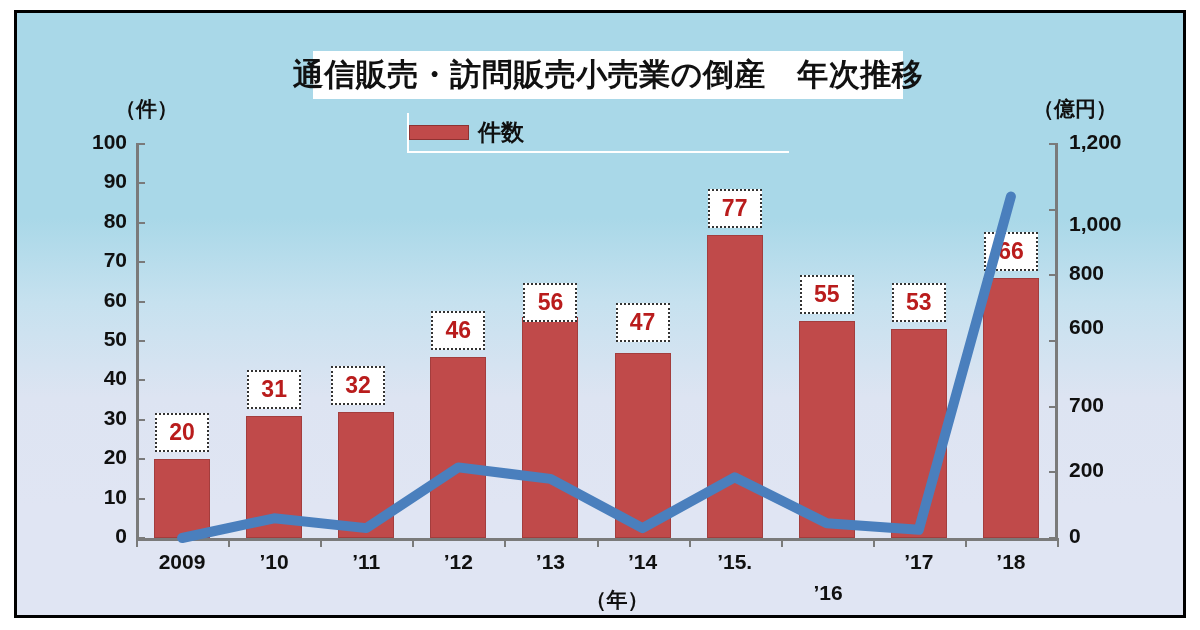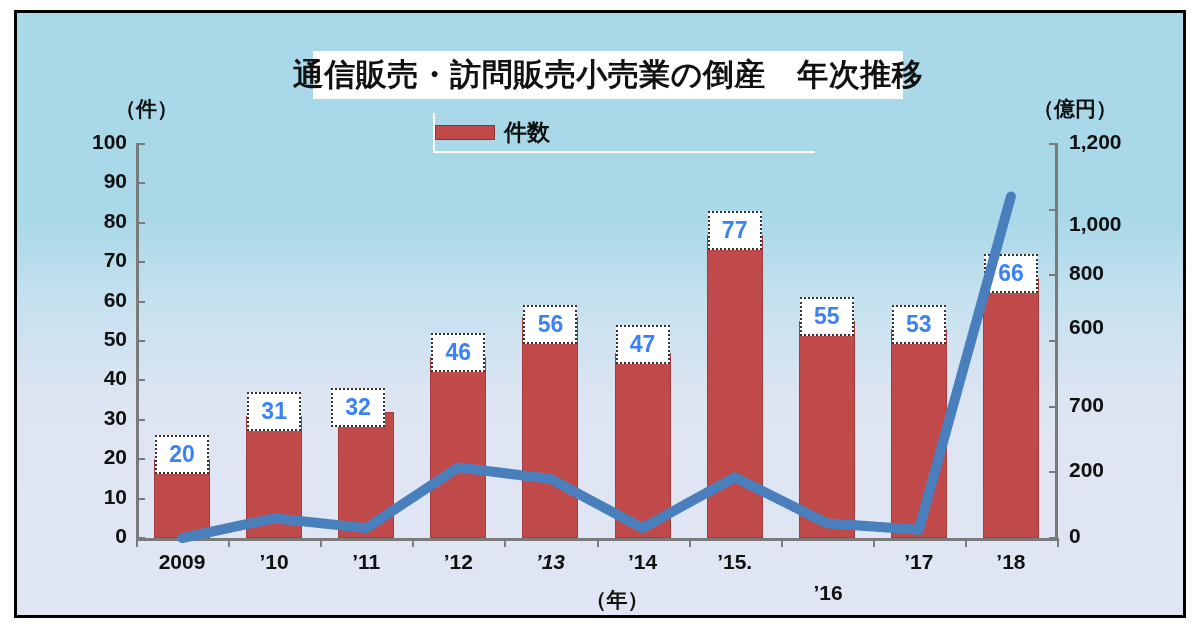--- a/index.html
+++ b/index.html
@@ -55,21 +55,20 @@
     left: 390px;
     top: 100px;
     width: 380px;
     height: 38px;
     display: flex;
     align-items: center;
     justify-content: flex-start;
     gap: 34px;
     border-bottom: 2px solid #ffffff;
     border-left: 2px solid #ffffff;
-    margin-left: 26px;
   }
   .legend-entry {
     display: flex;
     align-items: center;
     gap: 9px;
   }
   .legend-swatch-bar {
     width: 60px;
     height: 15px;
     background: #c04a4a;
@@ -175,27 +174,26 @@
     box-sizing: border-box;
   }
   
   .bar-label {
     position: absolute;
     background: #ffffff;
     border: 2px dotted #333333;
     box-sizing: border-box;
     font-size: 23px;
     font-weight: bold;
-    color: #3b82f6;
+    color: #b91c1c;
     display: flex;
     align-items: center;
     justify-content: center;
     width: 54px;
     height: 39px;
-    margin-top: 22px;
   }
   
   #line-svg {
     position: absolute;
     left: 0;
     top: 0;
     width: 1200px;
     height: 630px;
     pointer-events: none;
   }
@@ -269,21 +267,21 @@
         <div class="bar-label" style="left: 230.15px; top: 356.86px;">31</div>
         <div class="tick-x" style="left: 303.2px;"></div>
         <div class="xlabel" style="left: 303.25px;">’11</div>
         <div class="bar" style="left: 321.25px; top: 398.92px; width: 56px; height: 126.08px; background: rgb(192, 74, 74);"></div>
         <div class="bar-label" style="left: 314px; top: 352.92px;">32</div>
         <div class="tick-x" style="left: 395.3px;"></div>
         <div class="xlabel" style="left: 395.35px;">’12</div>
         <div class="bar" style="left: 413.35px; top: 343.76px; width: 56px; height: 181.24px; background: rgb(192, 74, 74);"></div>
         <div class="bar-label" style="left: 414.35px; top: 297.76px;">46</div>
         <div class="tick-x" style="left: 487.4px;"></div>
-        <div class="xlabel" style="left: 487.45px; font-style: italic;">’13</div>
+        <div class="xlabel" style="left: 487.45px;">’13</div>
         <div class="bar" style="left: 505.45px; top: 304.36px; width: 56px; height: 220.64px; background: rgb(192, 74, 74);"></div>
         <div class="bar-label" style="left: 506.45px; top: 270px;">56</div>
         <div class="tick-x" style="left: 579.5px;"></div>
         <div class="xlabel" style="left: 579.55px;">’14</div>
         <div class="bar" style="left: 597.55px; top: 339.82px; width: 56px; height: 185.18px; background: rgb(192, 74, 74);"></div>
         <div class="bar-label" style="left: 598.55px; top: 290px;">47</div>
         <div class="tick-x" style="left: 671.6px;"></div>
         <div class="xlabel" style="left: 671.65px;">’15.</div>
         <div class="bar" style="left: 689.65px; top: 221.62px; width: 56px; height: 303.38px; background: rgb(192, 74, 74);"></div>
         <div class="bar-label" style="left: 690.65px; top: 175.62px;">77</div>

